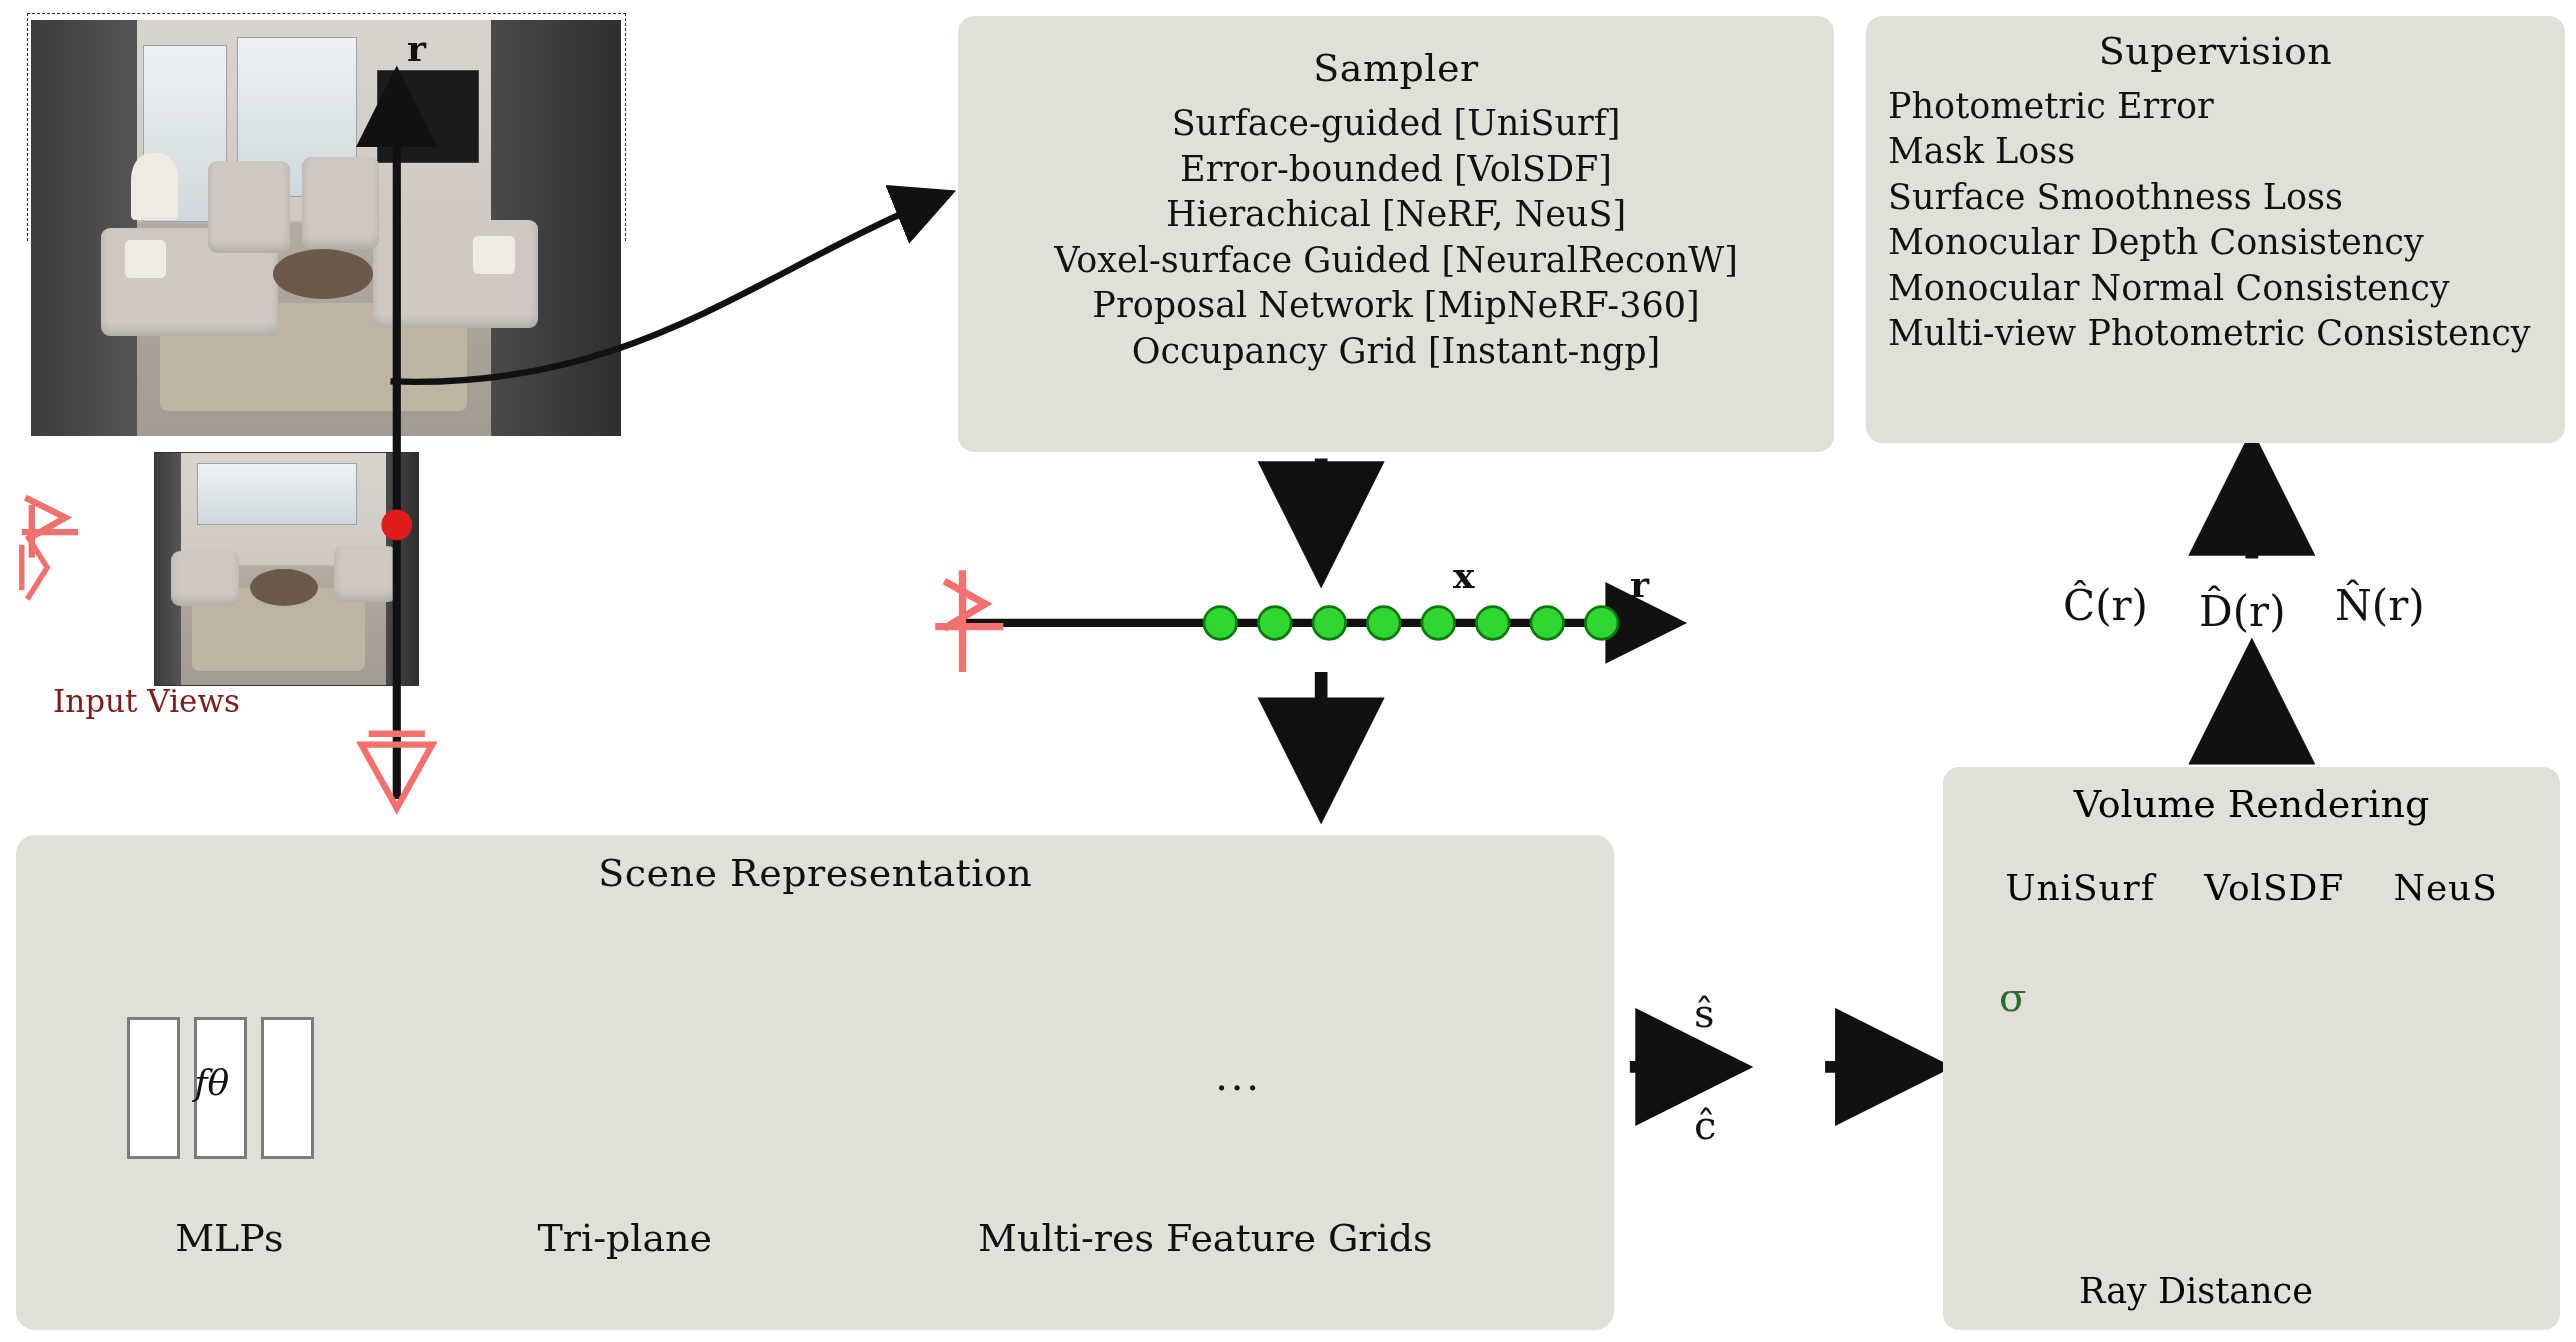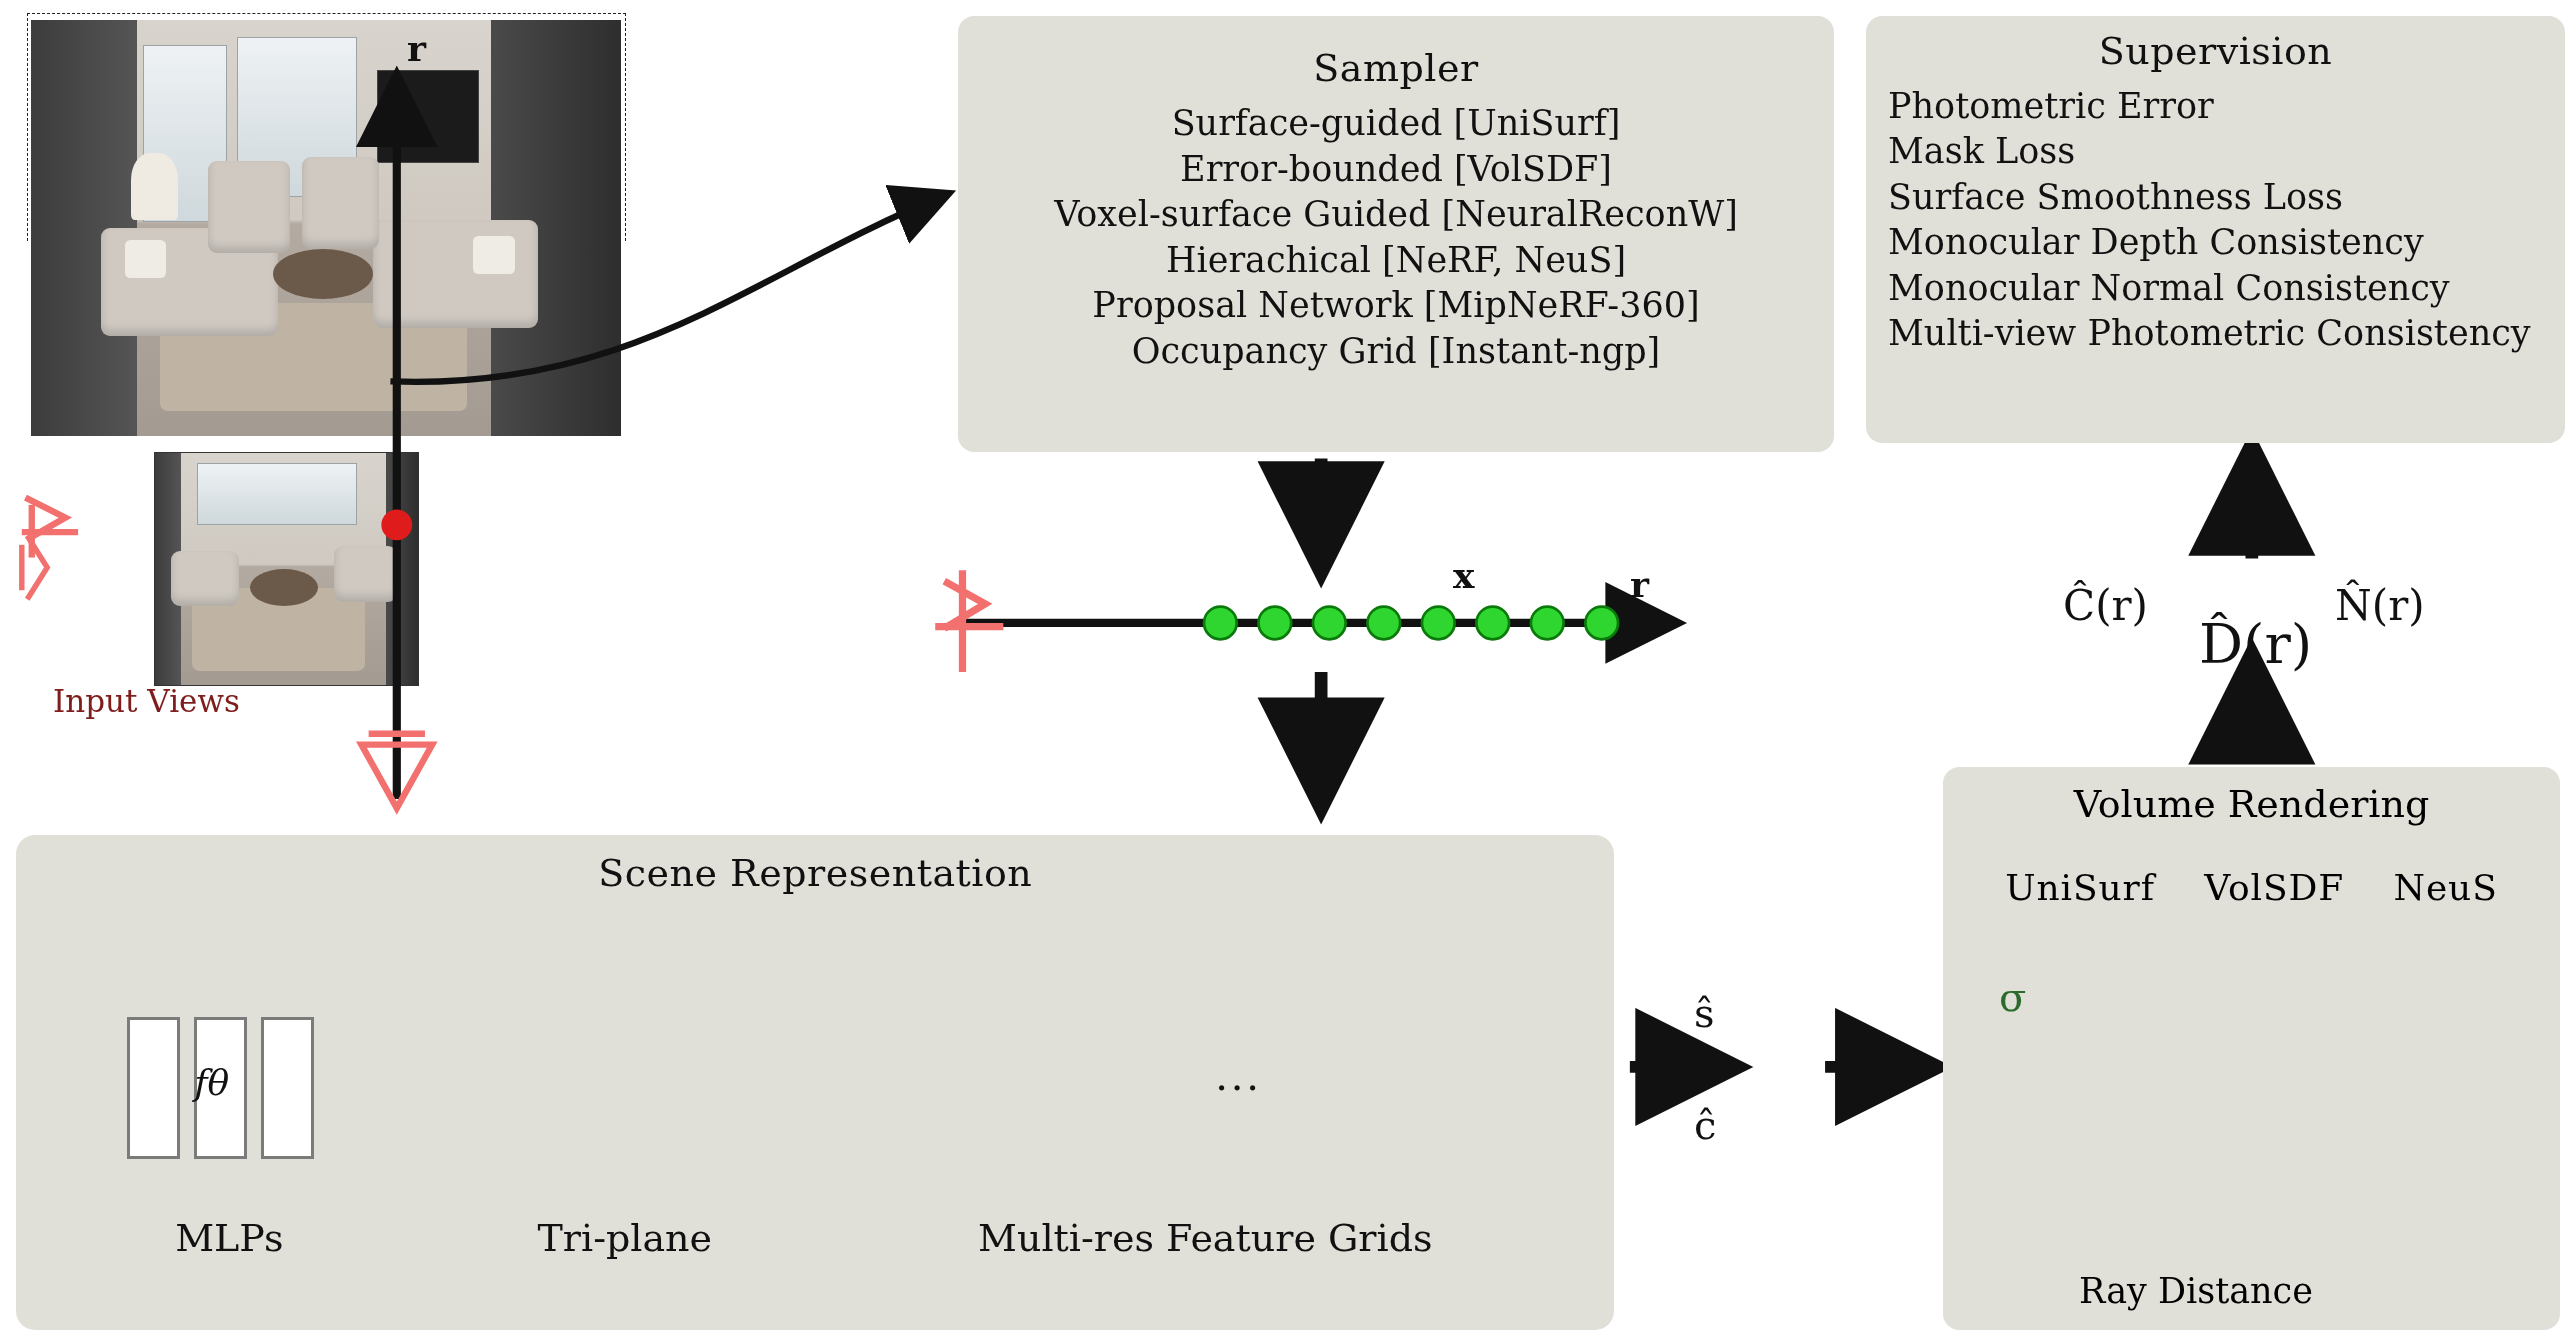--- a/index.html
+++ b/index.html
@@ -420,41 +420,41 @@
   <div class="math bold-r" style="left:1630px; top:563px;">r</div>
   <div class="math bold-r" style="left:1453px; top:554px; font-weight:bold;">x</div>
 
   <div class="legend-text" style="left:53px; top:683px;">Input Views</div>
 
   <div class="panel" id="sampler-panel" style="left:958px; top:16.3px; width:876px; height:436px; padding:30px 22px;">
     <div class="panel-title">Sampler</div>
     <ul class="panel-list center-list" style="margin-top:11px;">
       <li>Surface-guided [UniSurf]</li>
       <li>Error-bounded [VolSDF]</li>
+      <li>Hierachical [NeRF, NeuS]</li>
       <li>Voxel-surface Guided [NeuralReconW]</li>
-      <li>Hierachical [NeRF, NeuS]</li>
       <li>Proposal Network [MipNeRF-360]</li>
       <li>Occupancy Grid [Instant-ngp]</li>
     </ul>
   </div>
 
   <div class="panel" id="supervision-panel" style="left:1866px; top:16.3px; width:699px; height:427px; padding:12.7px 22px;">
     <div class="panel-title">Supervision</div>
     <ul class="panel-list left-list" style="margin-top:11px;">
       <li>Photometric Error</li>
       <li>Mask Loss</li>
       <li>Surface Smoothness Loss</li>
       <li>Monocular Depth Consistency</li>
       <li>Monocular Normal Consistency</li>
       <li>Multi-view Photometric Consistency</li>
     </ul>
   </div>
 
   <div class="math" style="left:2063px; top:581px; font-size:42px;">Ĉ(r)</div>
-  <div class="math" style="left:2199px; top:612px; font-size:55px;">D̂(r)</div>
+  <div class="math" style="left:2199px; top:587px; font-size:42px;">D̂(r)</div>
   <div class="math" style="left:2335px; top:581px; font-size:42px;">N̂(r)</div>
 
   <div class="panel" id="scene-rep">
     <div class="panel-title">Scene Representation</div>
 
     <div class="mlp-box" style="left:111px; top:182px; width:47px; height:136px;"></div>
     <div class="mlp-box" style="left:178px; top:182px; width:47px; height:136px;"></div>
     <div class="mlp-box" style="left:245px; top:182px; width:47px; height:136px;"></div>
     <div class="ftheta" style="left:178px; top:227px;">fθ</div>
 

